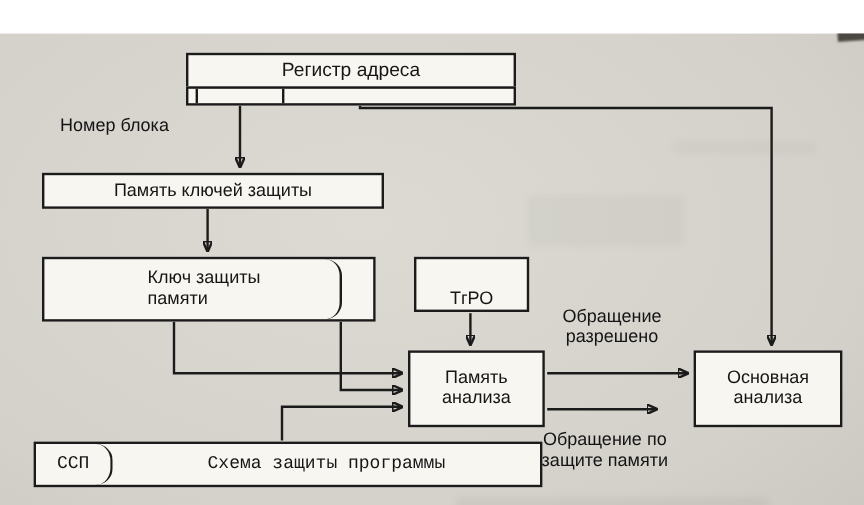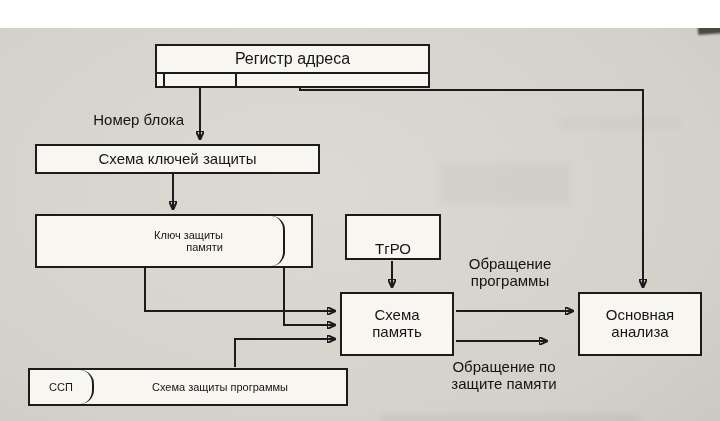--- a/index.html
+++ b/index.html
@@ -11,21 +11,21 @@
   .box{
     position:absolute;box-sizing:border-box;
     background:#f8f6f0;border:2px solid #1b1b1b;
     display:flex;align-items:center;justify-content:center;
     text-align:center;font-size:15px;line-height:1.12;
   }
   .box .inner{display:block;}
   .row{padding:0;}
   .cell{
     display:flex;align-items:center;justify-content:center;
-    height:100%;box-sizing:border-box;text-align:right;font-size:11px;line-height:1.12;border-radius:14px;
+    height:100%;box-sizing:border-box;text-align:left;font-size:15px;line-height:1.12;border-radius:14px;
   }
   .cell.divided{border-right:2px solid #1b1b1b;}
   .band{
     position:absolute;box-sizing:border-box;background:#f8f6f0;
     border:2px solid #1b1b1b;
   }
   .band .tick{position:absolute;top:0;bottom:0;width:2px;background:#1b1b1b;}
   .lbl{
     position:absolute;font-size:15px;line-height:1.12;text-align:center;
     color:#141414;
@@ -63,50 +63,50 @@
   <div class="corner-mark"></div>
 
   <div class="box" style="left:155px;top:16px;width:275px;height:30px;font-size:16px;">
     <span class="inner">Регистр адреса</span>
   </div>
   <div class="band" style="left:155px;top:44px;width:275px;height:16px;">
     <div class="tick" style="left:6px;"></div>
     <div class="tick" style="left:78px;"></div>
   </div>
 
-  <div class="lbl" style="left:50px;top:84px;width:134px;text-align:right;">Номер блока</div>
+  <div class="lbl" style="left:50px;top:69px;width:134px;text-align:left;">Номер блока</div>
 
   <div class="box" style="left:35px;top:116px;width:285px;height:30px;">
-    <span class="inner">Схема ключей защиты</span>
+    <span class="inner">Память ключей защиты</span>
   </div>
 
   <div class="box row" style="left:35px;top:186px;width:278px;height:54px;">
     <div class="cell divided" style="width:222px;">
       <span class="inner" style="width:100px;">Ключ защиты памяти</span>
     </div>
   </div>
 
   <div class="box" style="left:345px;top:186px;width:96px;height:46px;align-items:flex-end;">
     <span class="inner">ТгРО</span>
   </div>
 
   <div class="box" style="left:340px;top:264px;width:114px;height:64px;">
-    <span class="inner" style="width:64px;">Схема память</span>
+    <span class="inner" style="width:64px;">Память анализа</span>
   </div>
 
   <div class="box" style="left:578px;top:264px;width:124px;height:64px;">
     <span class="inner" style="width:76px;">Основная анализа</span>
   </div>
 
-  <div class="box row" style="left:28px;top:340px;width:320px;height:38px;">
+  <div class="box row" style="left:28px;top:340px;width:424px;height:38px;font-family:Liberation Mono, monospace;">
     <div class="cell divided" style="width:64px;">
       <span class="inner">ССП</span>
     </div>
     <div class="cell" style="flex:1;">
       <span class="inner">Схема защиты программы</span>
     </div>
   </div>
 
-  <div class="lbl" style="left:458px;top:228px;width:104px;">Обращение программы</div>
+  <div class="lbl" style="left:458px;top:228px;width:104px;">Обращение разрешено</div>
 
   <div class="lbl" style="left:448px;top:331px;width:112px;">Обращение по защите памяти</div>
 
 </div>
 
 </body></html>

